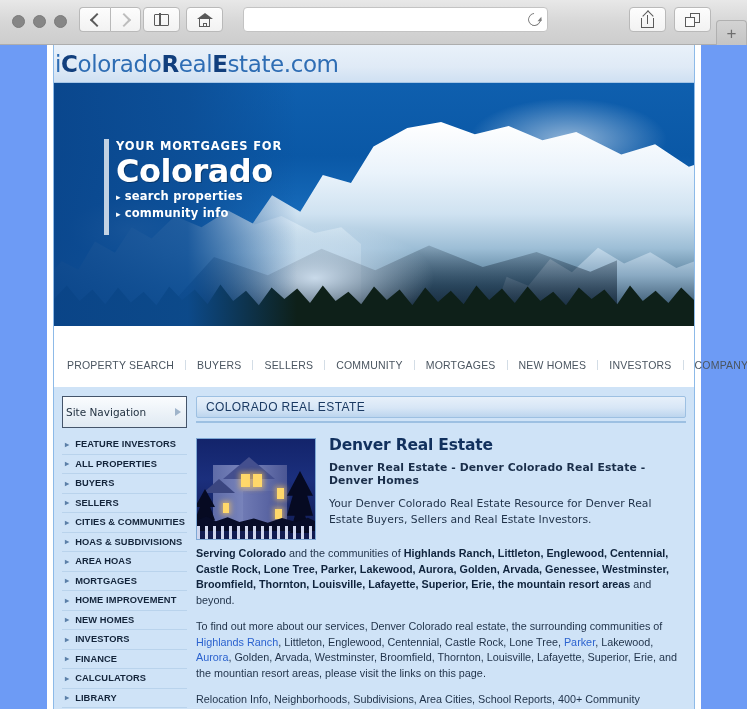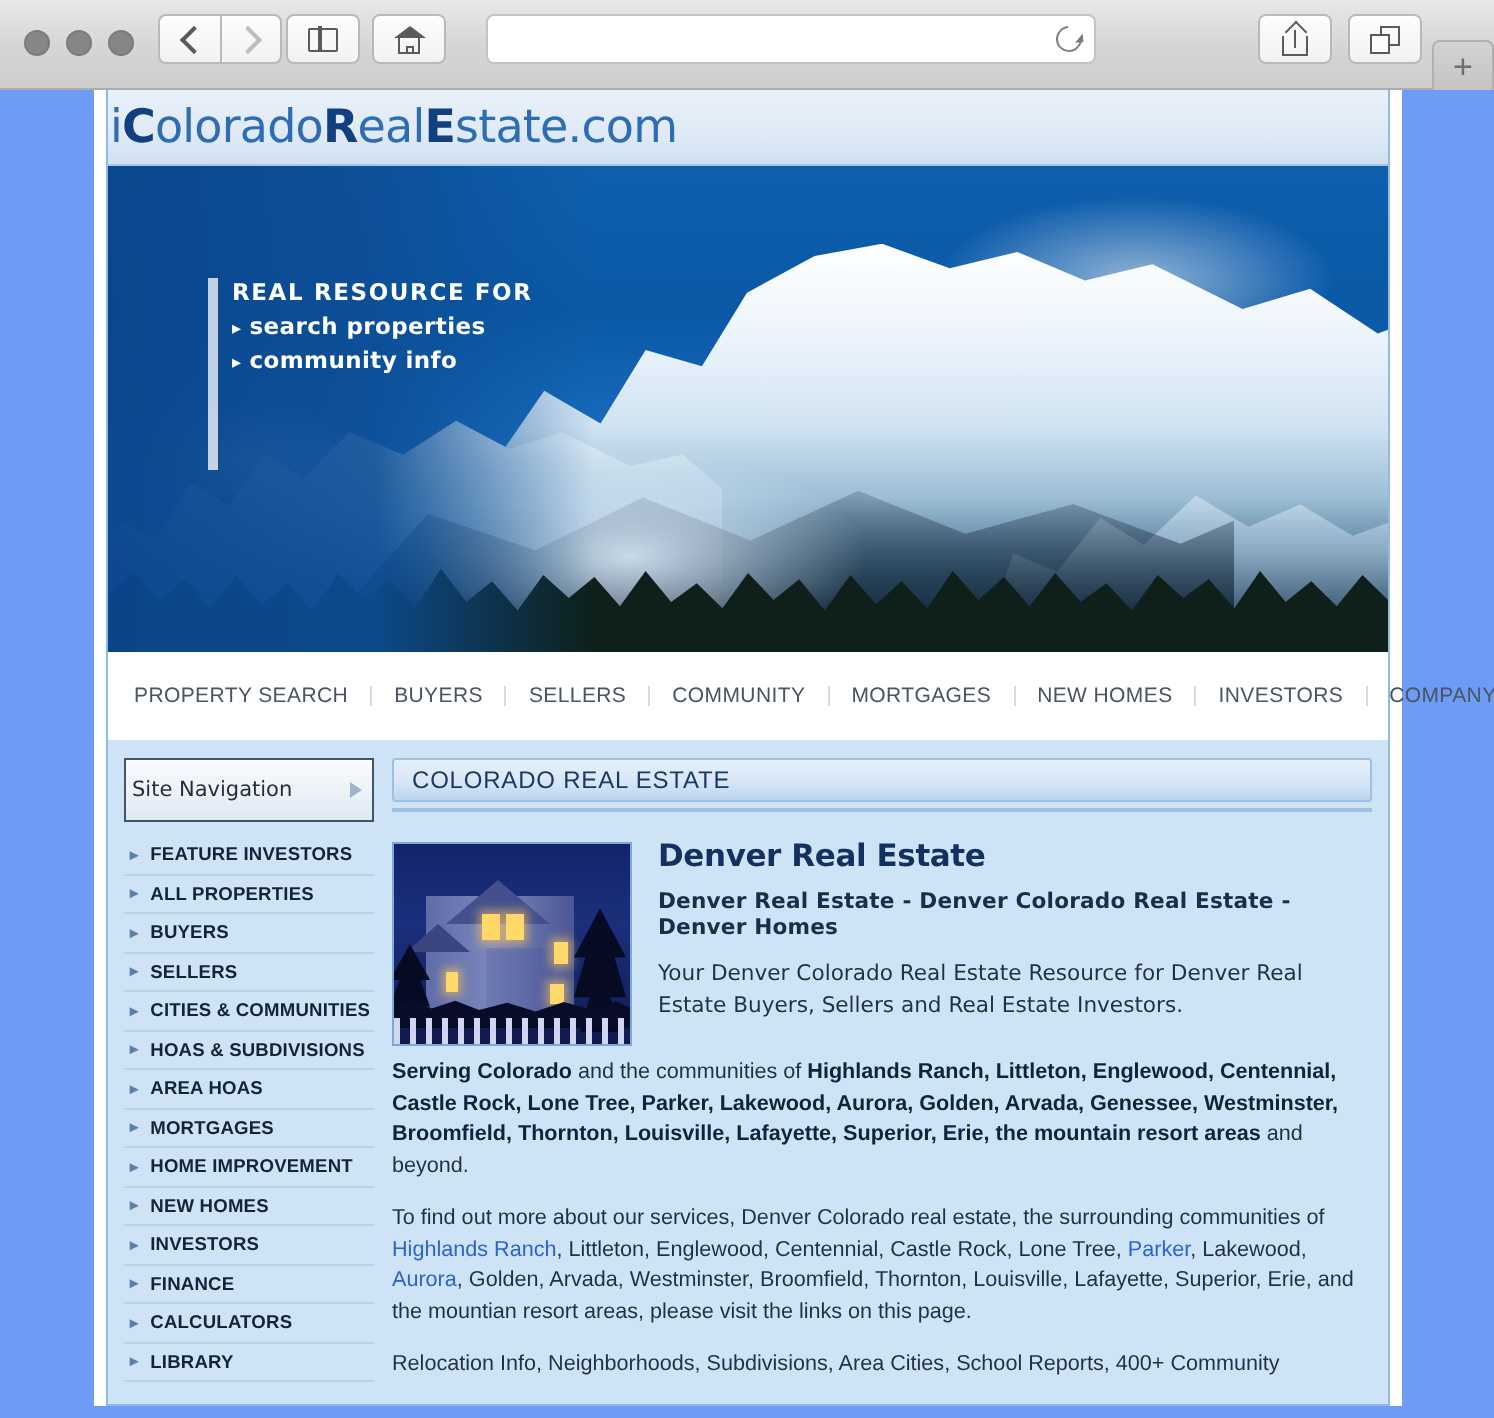--- a/index.html
+++ b/index.html
@@ -319,20 +319,21 @@
   .hero-links div::before { content: "\25B8"; margin-right: 4px; font-size: 9px; }
 
   
   .navbar {
     height: 44px;
     background: #ffffff;
     display: flex;
     align-items: center;
     padding-left: 13px;
     box-sizing: border-box;
+    margin-top: 17px;
   }
   .nav-item {
     font-size: 10.5px;
     letter-spacing: 0.2px;
     color: #4a5560;
     font-family: "Liberation Sans", sans-serif;
     padding: 0 11px;
     border-right: 1px solid #d3dde6;
     line-height: 1;
     white-space: nowrap;
@@ -580,21 +581,22 @@
         <div class="mtn-right"></div>
         <div class="mtn-left"></div>
         <div class="ridge-shadow"></div>
         <div class="cloudC"></div>
         <div class="cloudB"></div>
         <div class="treeline"></div>
         <div class="hero-overlay"></div>
         <div class="hero-accent"></div>
 
         <div class="hero-text">
-          <div class="hero-kicker">REAL RESOURCE FOR</div>
+          <div class="hero-kicker">YOUR MORTGAGES FOR</div>
+          <div class="hero-big">Colorado</div>
           <div class="hero-links">
             <div>search properties</div>
             <div>community info</div>
           </div>
         </div>
       </div>
 
       <div class="navbar">
         <div class="nav-item">PROPERTY SEARCH</div>
         <div class="nav-item">BUYERS</div>

